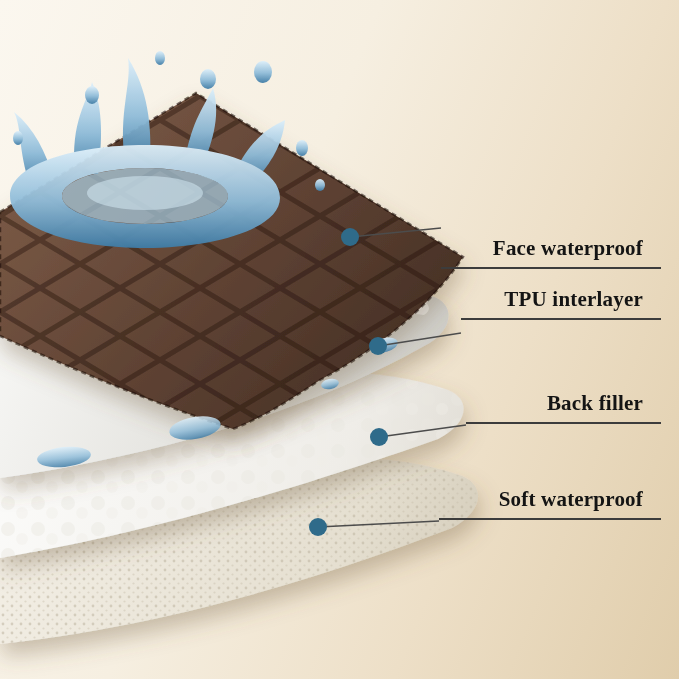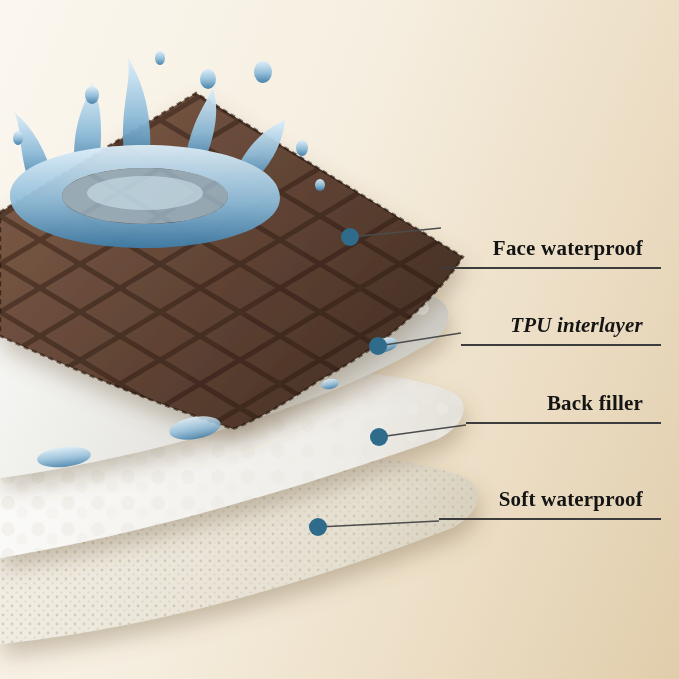--- a/index.html
+++ b/index.html
@@ -20,21 +20,21 @@
     border-bottom:2px solid #3c3c3c;
     padding:0 18px 6px 0;
     font-size:21px;
     font-weight:700;
     line-height:26px;
     color:#141414;
     letter-spacing:.2px;
     white-space:nowrap;
   }
   .label-1{top:211px;width:220px;margin-top:24px;}
-  .label-2{top:312px;width:200px;font-style:italic;}
+  .label-2{top:286px;width:200px;}
   .label-3{top:390px;width:195px;}
   .label-4{top:486px;width:222px;}
 </style>
 </head>
 <body>
 
 <div class="stage">
 
   <svg class="diagram" viewBox="0 0 679 679" aria-hidden="true">
     <defs>

